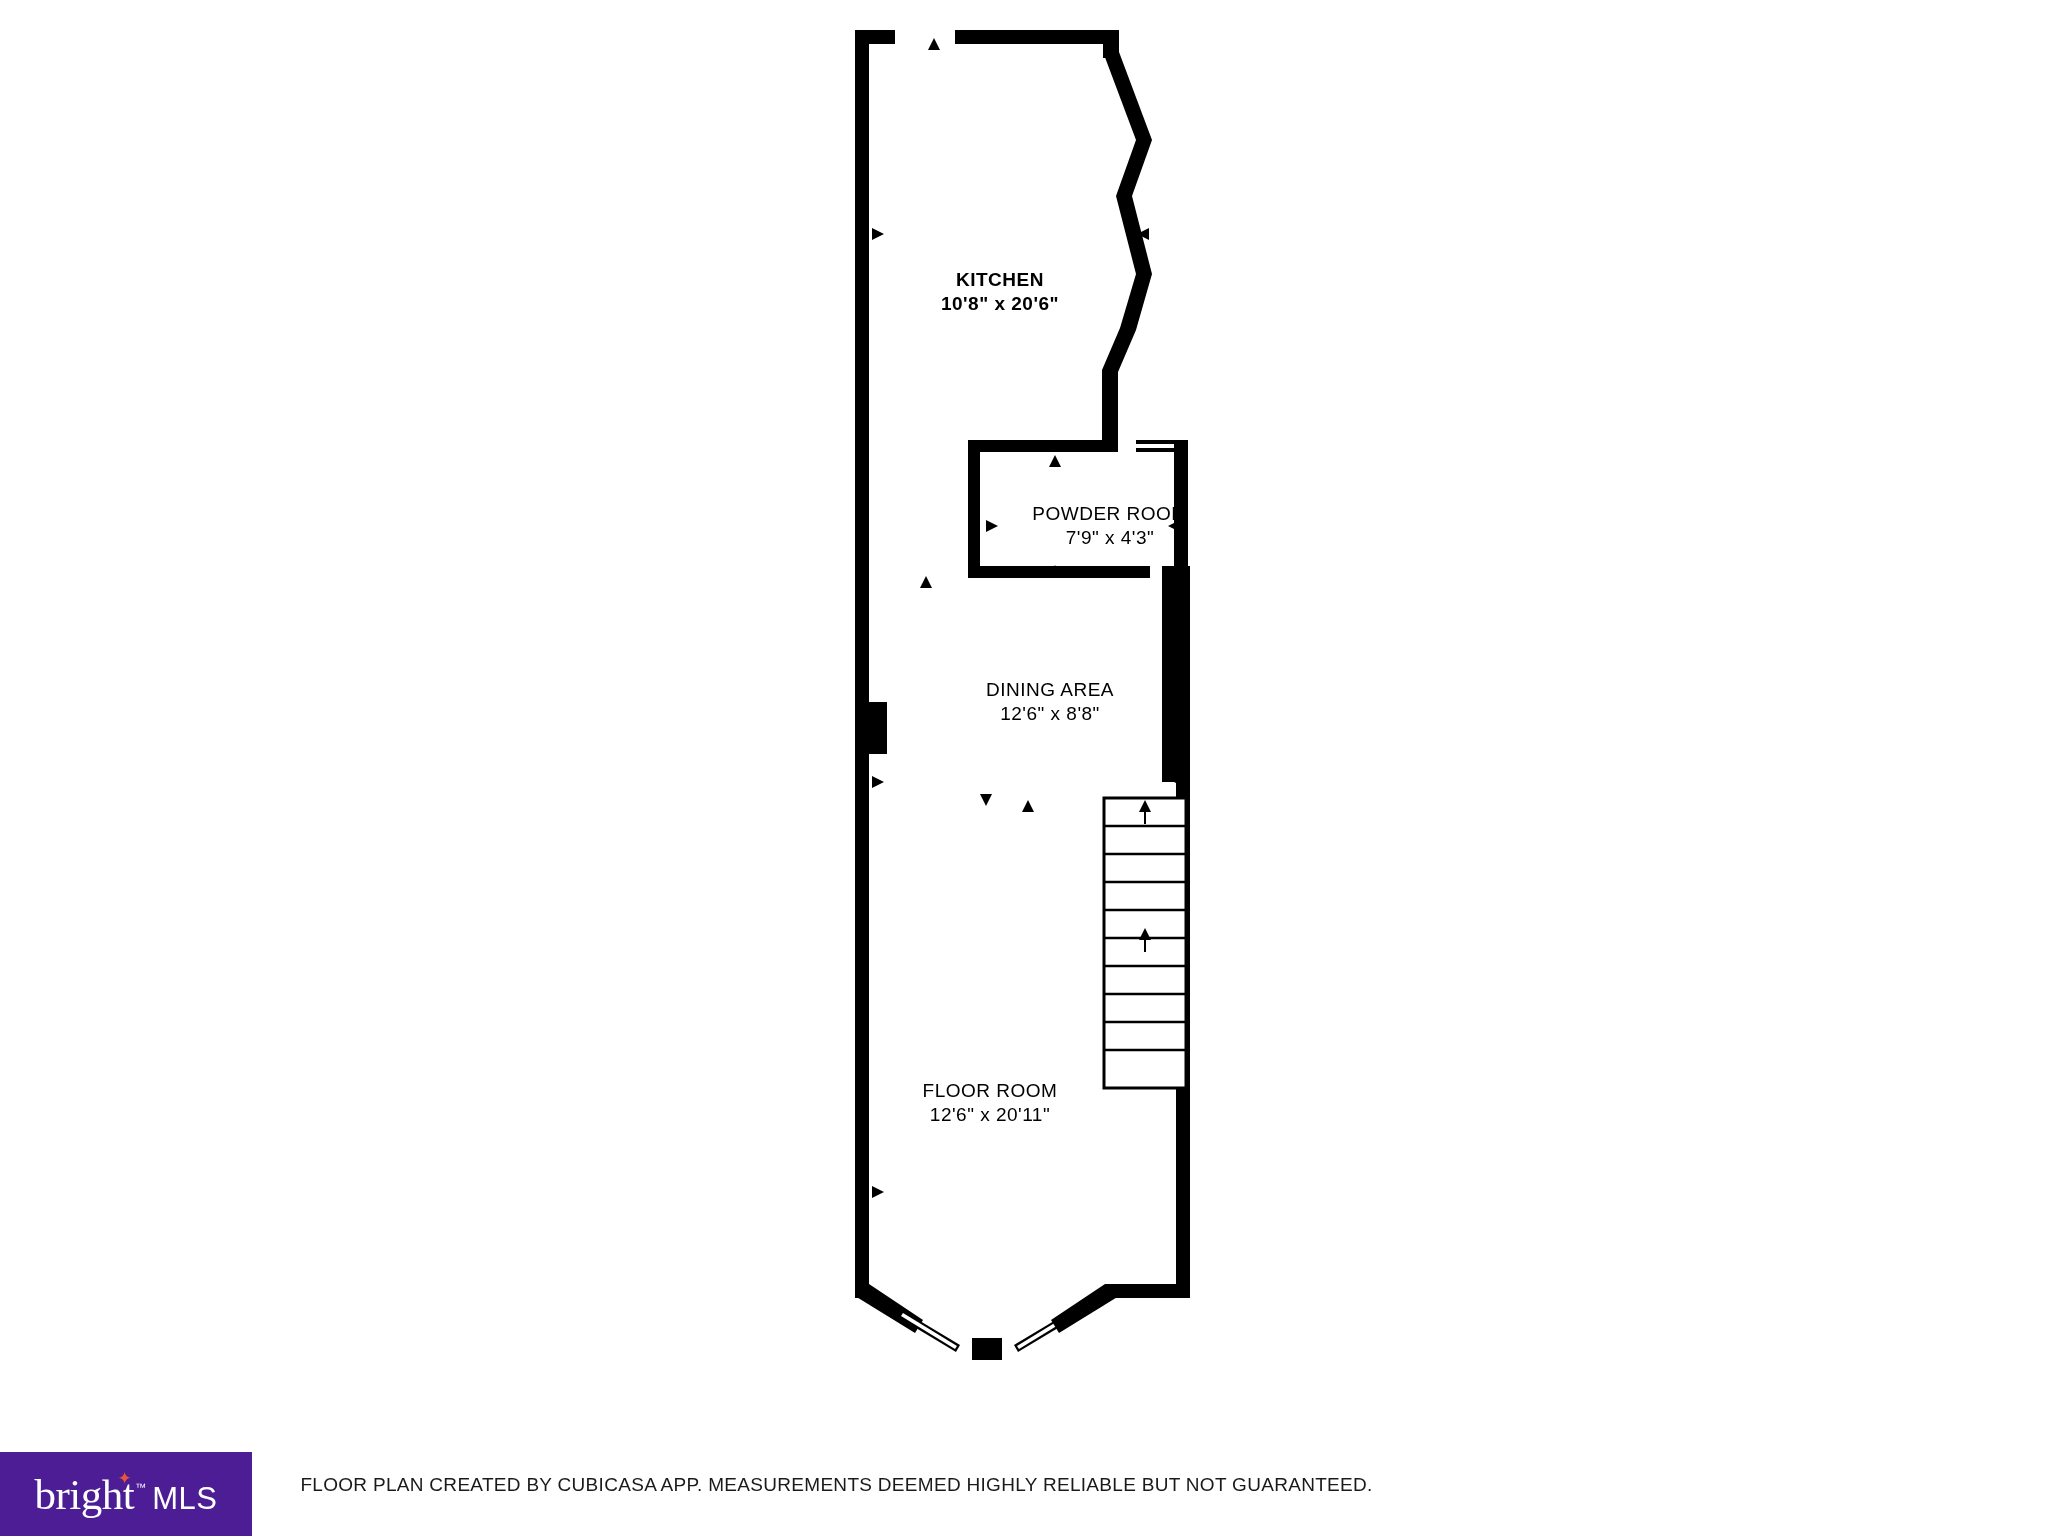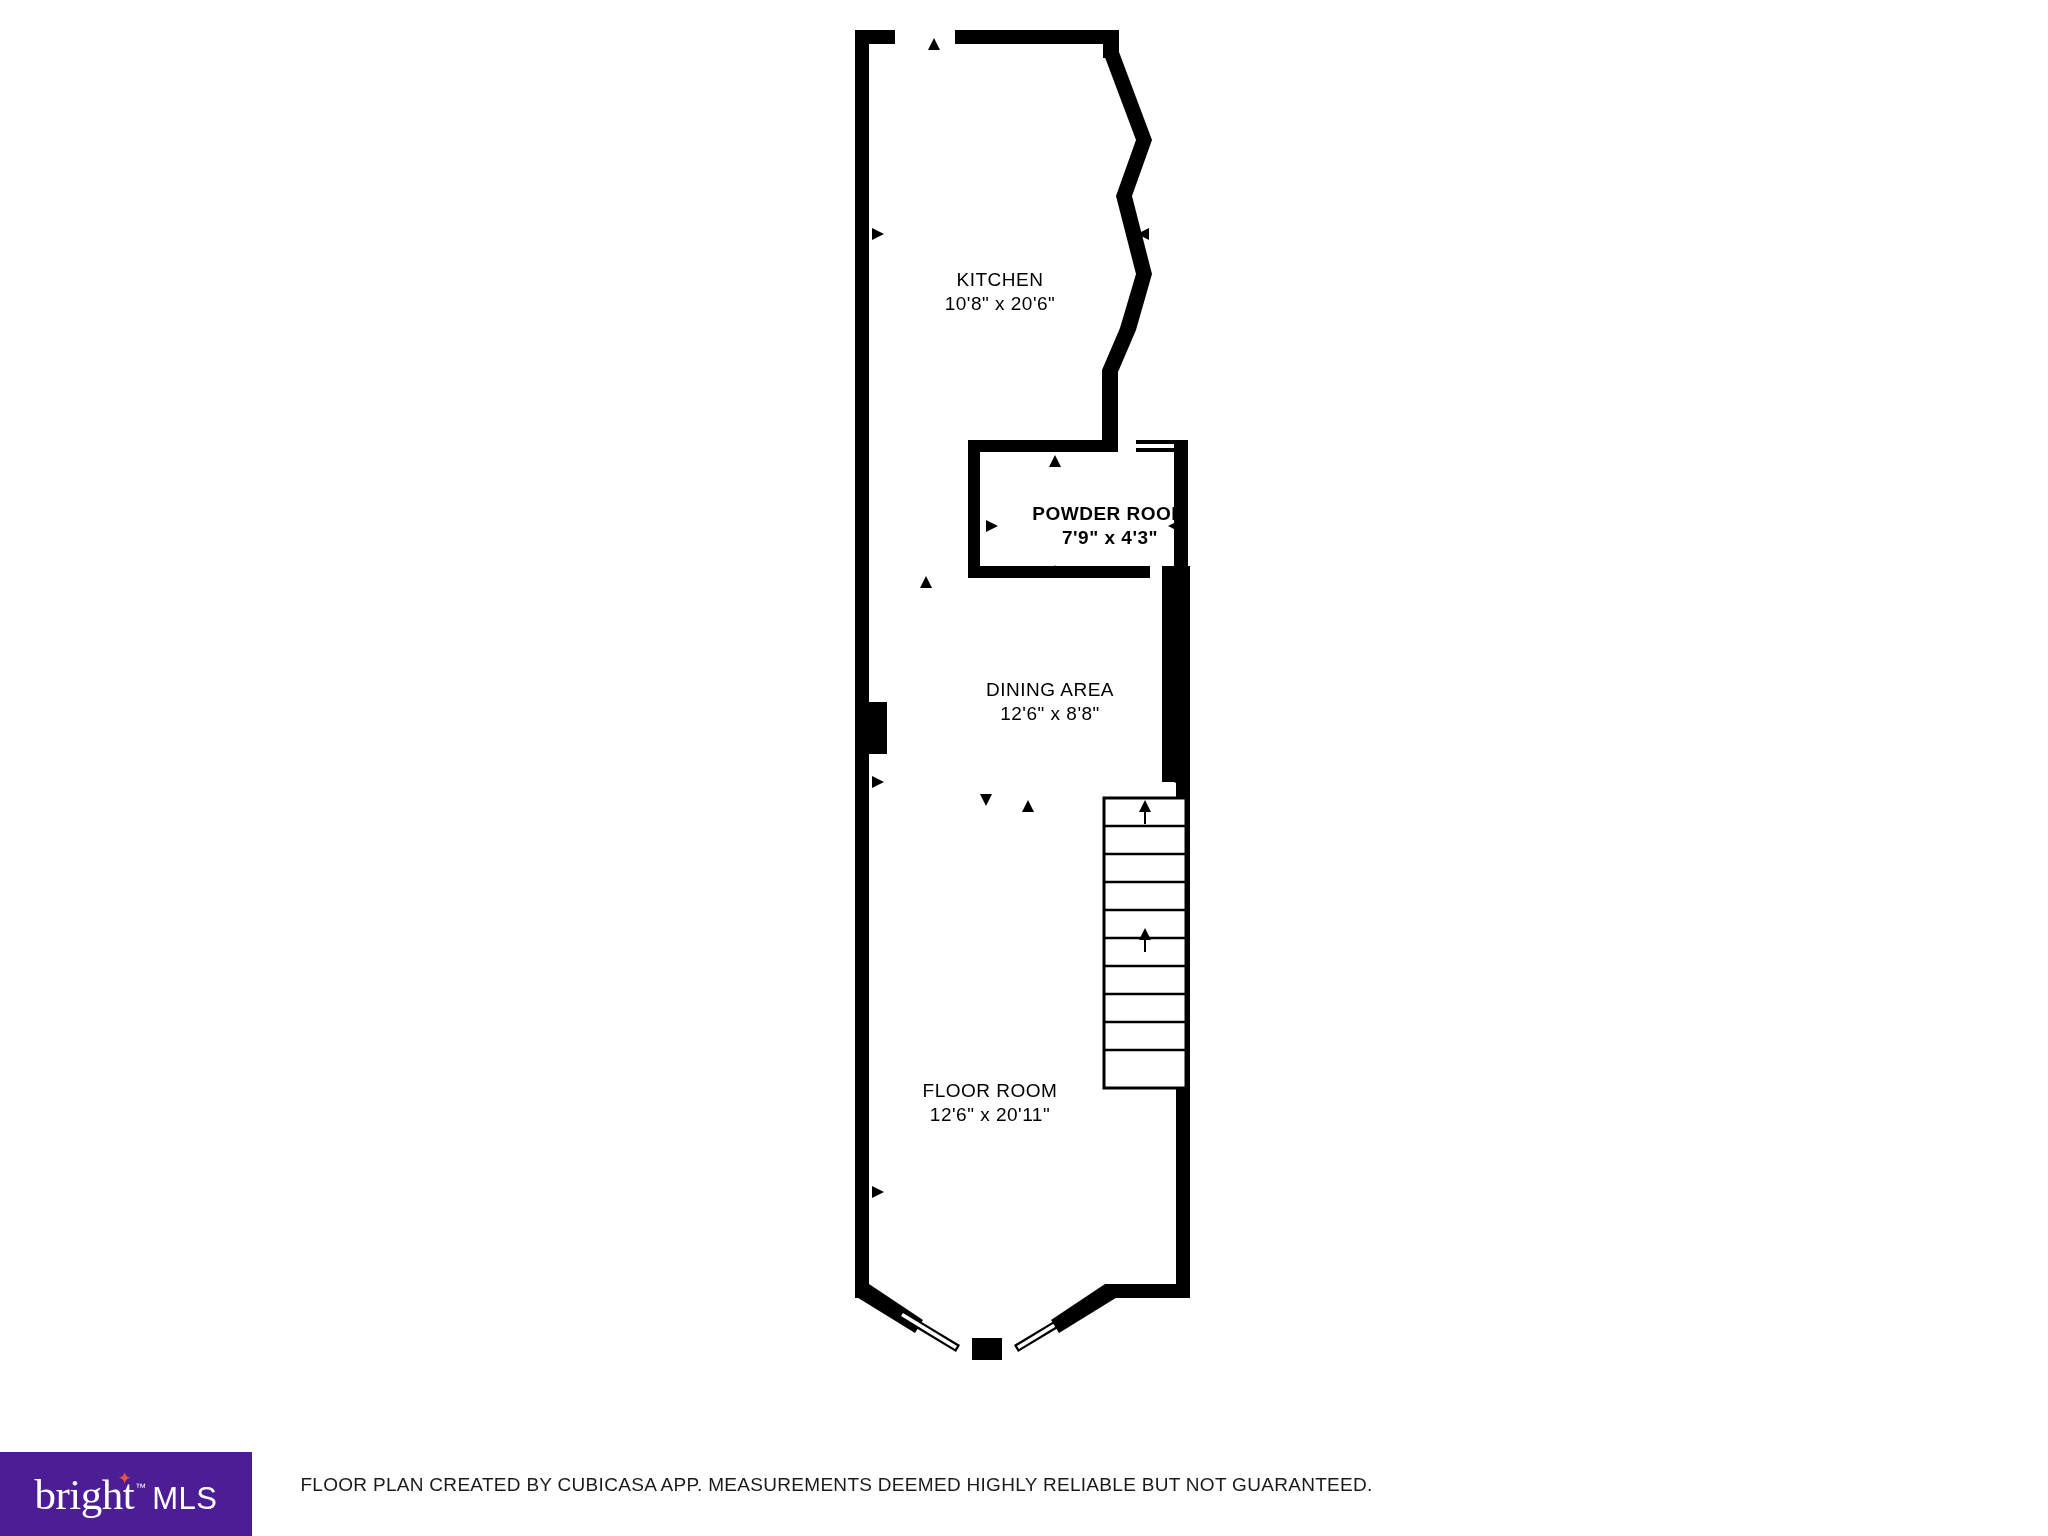--- a/index.html
+++ b/index.html
@@ -206,26 +206,26 @@
     <path d="M 926 576 L 932 588 L 920 588 Z"></path>
     <path d="M 872 776 L 884 782 L 872 788 Z"></path>
     <path d="M 1186 776 L 1174 782 L 1186 788 Z"></path>
     <path d="M 986 806 L 992 794 L 980 794 Z"></path>
     <path d="M 1028 800 L 1034 812 L 1022 812 Z"></path>
     <path d="M 872 1186 L 884 1192 L 872 1198 Z"></path>
   </g>
 
 </svg>
 
-<div class="room-label" style="left:1000px; top:268px;">
+<div class="room-label" style="left:1000px; top:268px;font-weight:bold;">
   <div class="room-name">KITCHEN</div>
   <div class="room-dims">10'8" x 20'6"</div>
 </div>
 
-<div class="room-label" style="left:1110px; top:502px;font-weight:bold;">
+<div class="room-label" style="left:1110px; top:502px;">
   <div class="room-name">POWDER ROOM</div>
   <div class="room-dims">7'9" x 4'3"</div>
 </div>
 
 <div class="room-label" style="left:1037px; top:678px;margin-left:13px;">
   <div class="room-name">DINING AREA</div>
   <div class="room-dims">12'6" x 8'8"</div>
 </div>
 
 <div class="room-label" style="left:990px; top:1079px;">

